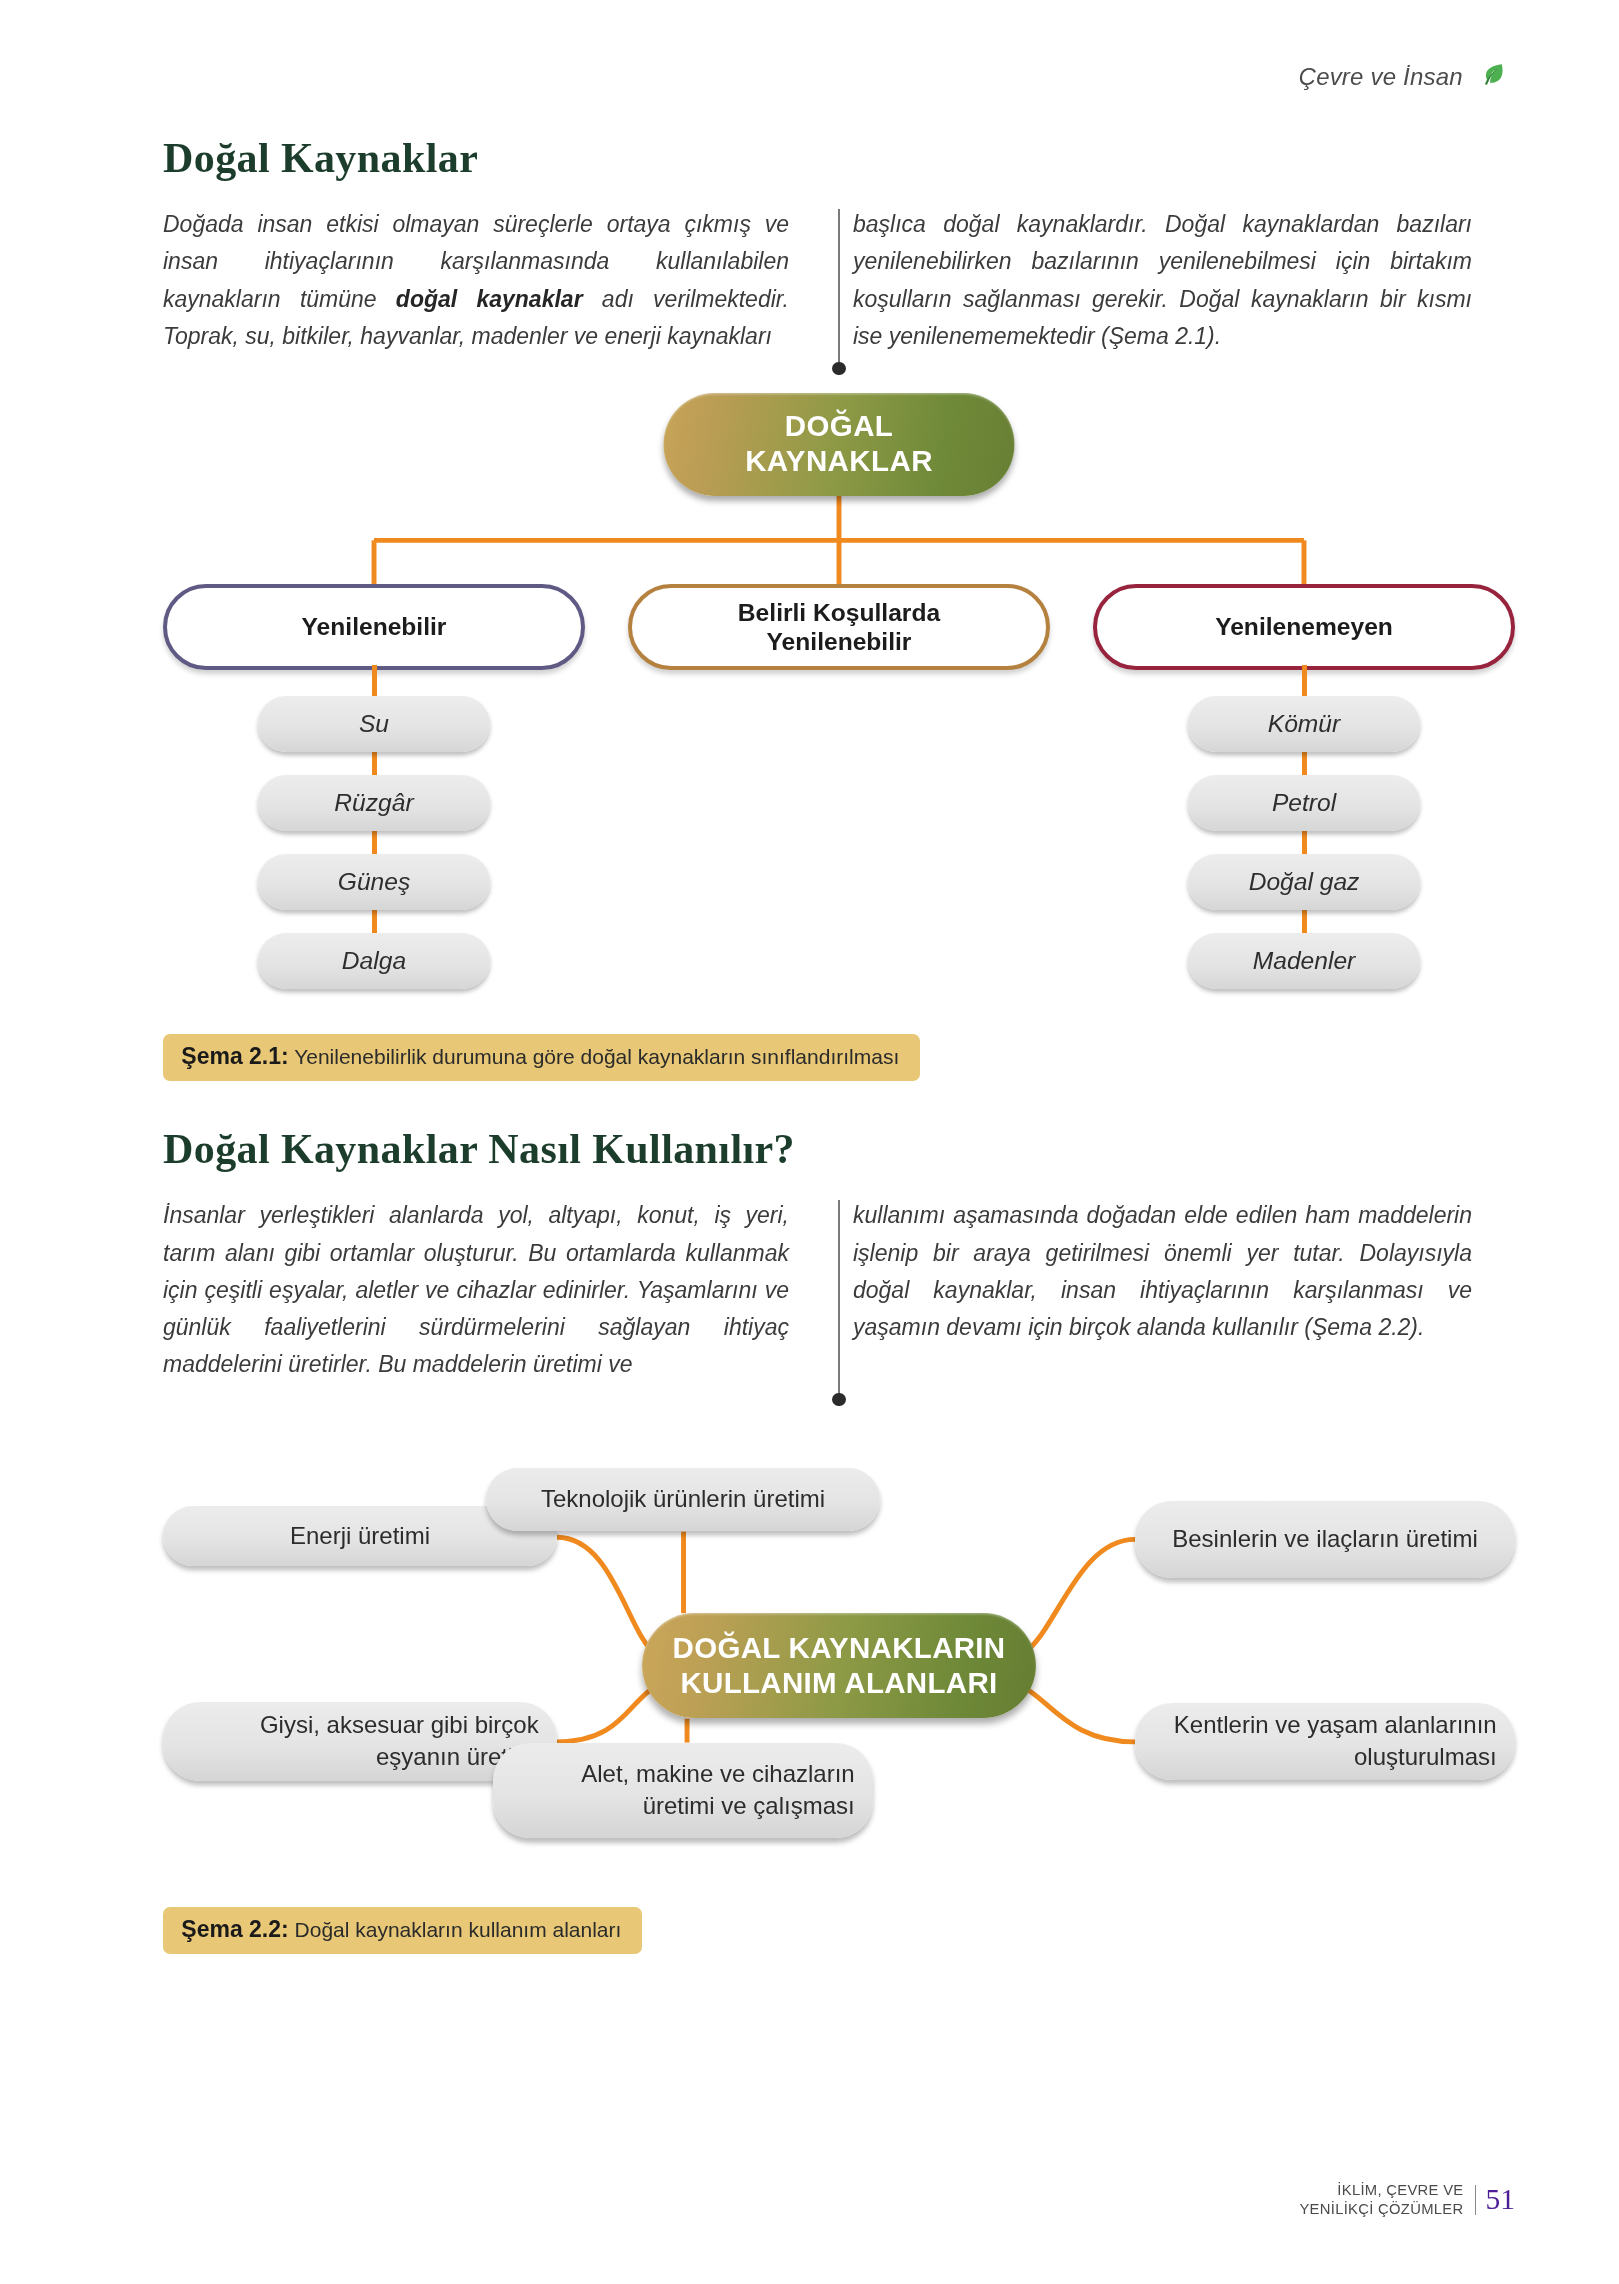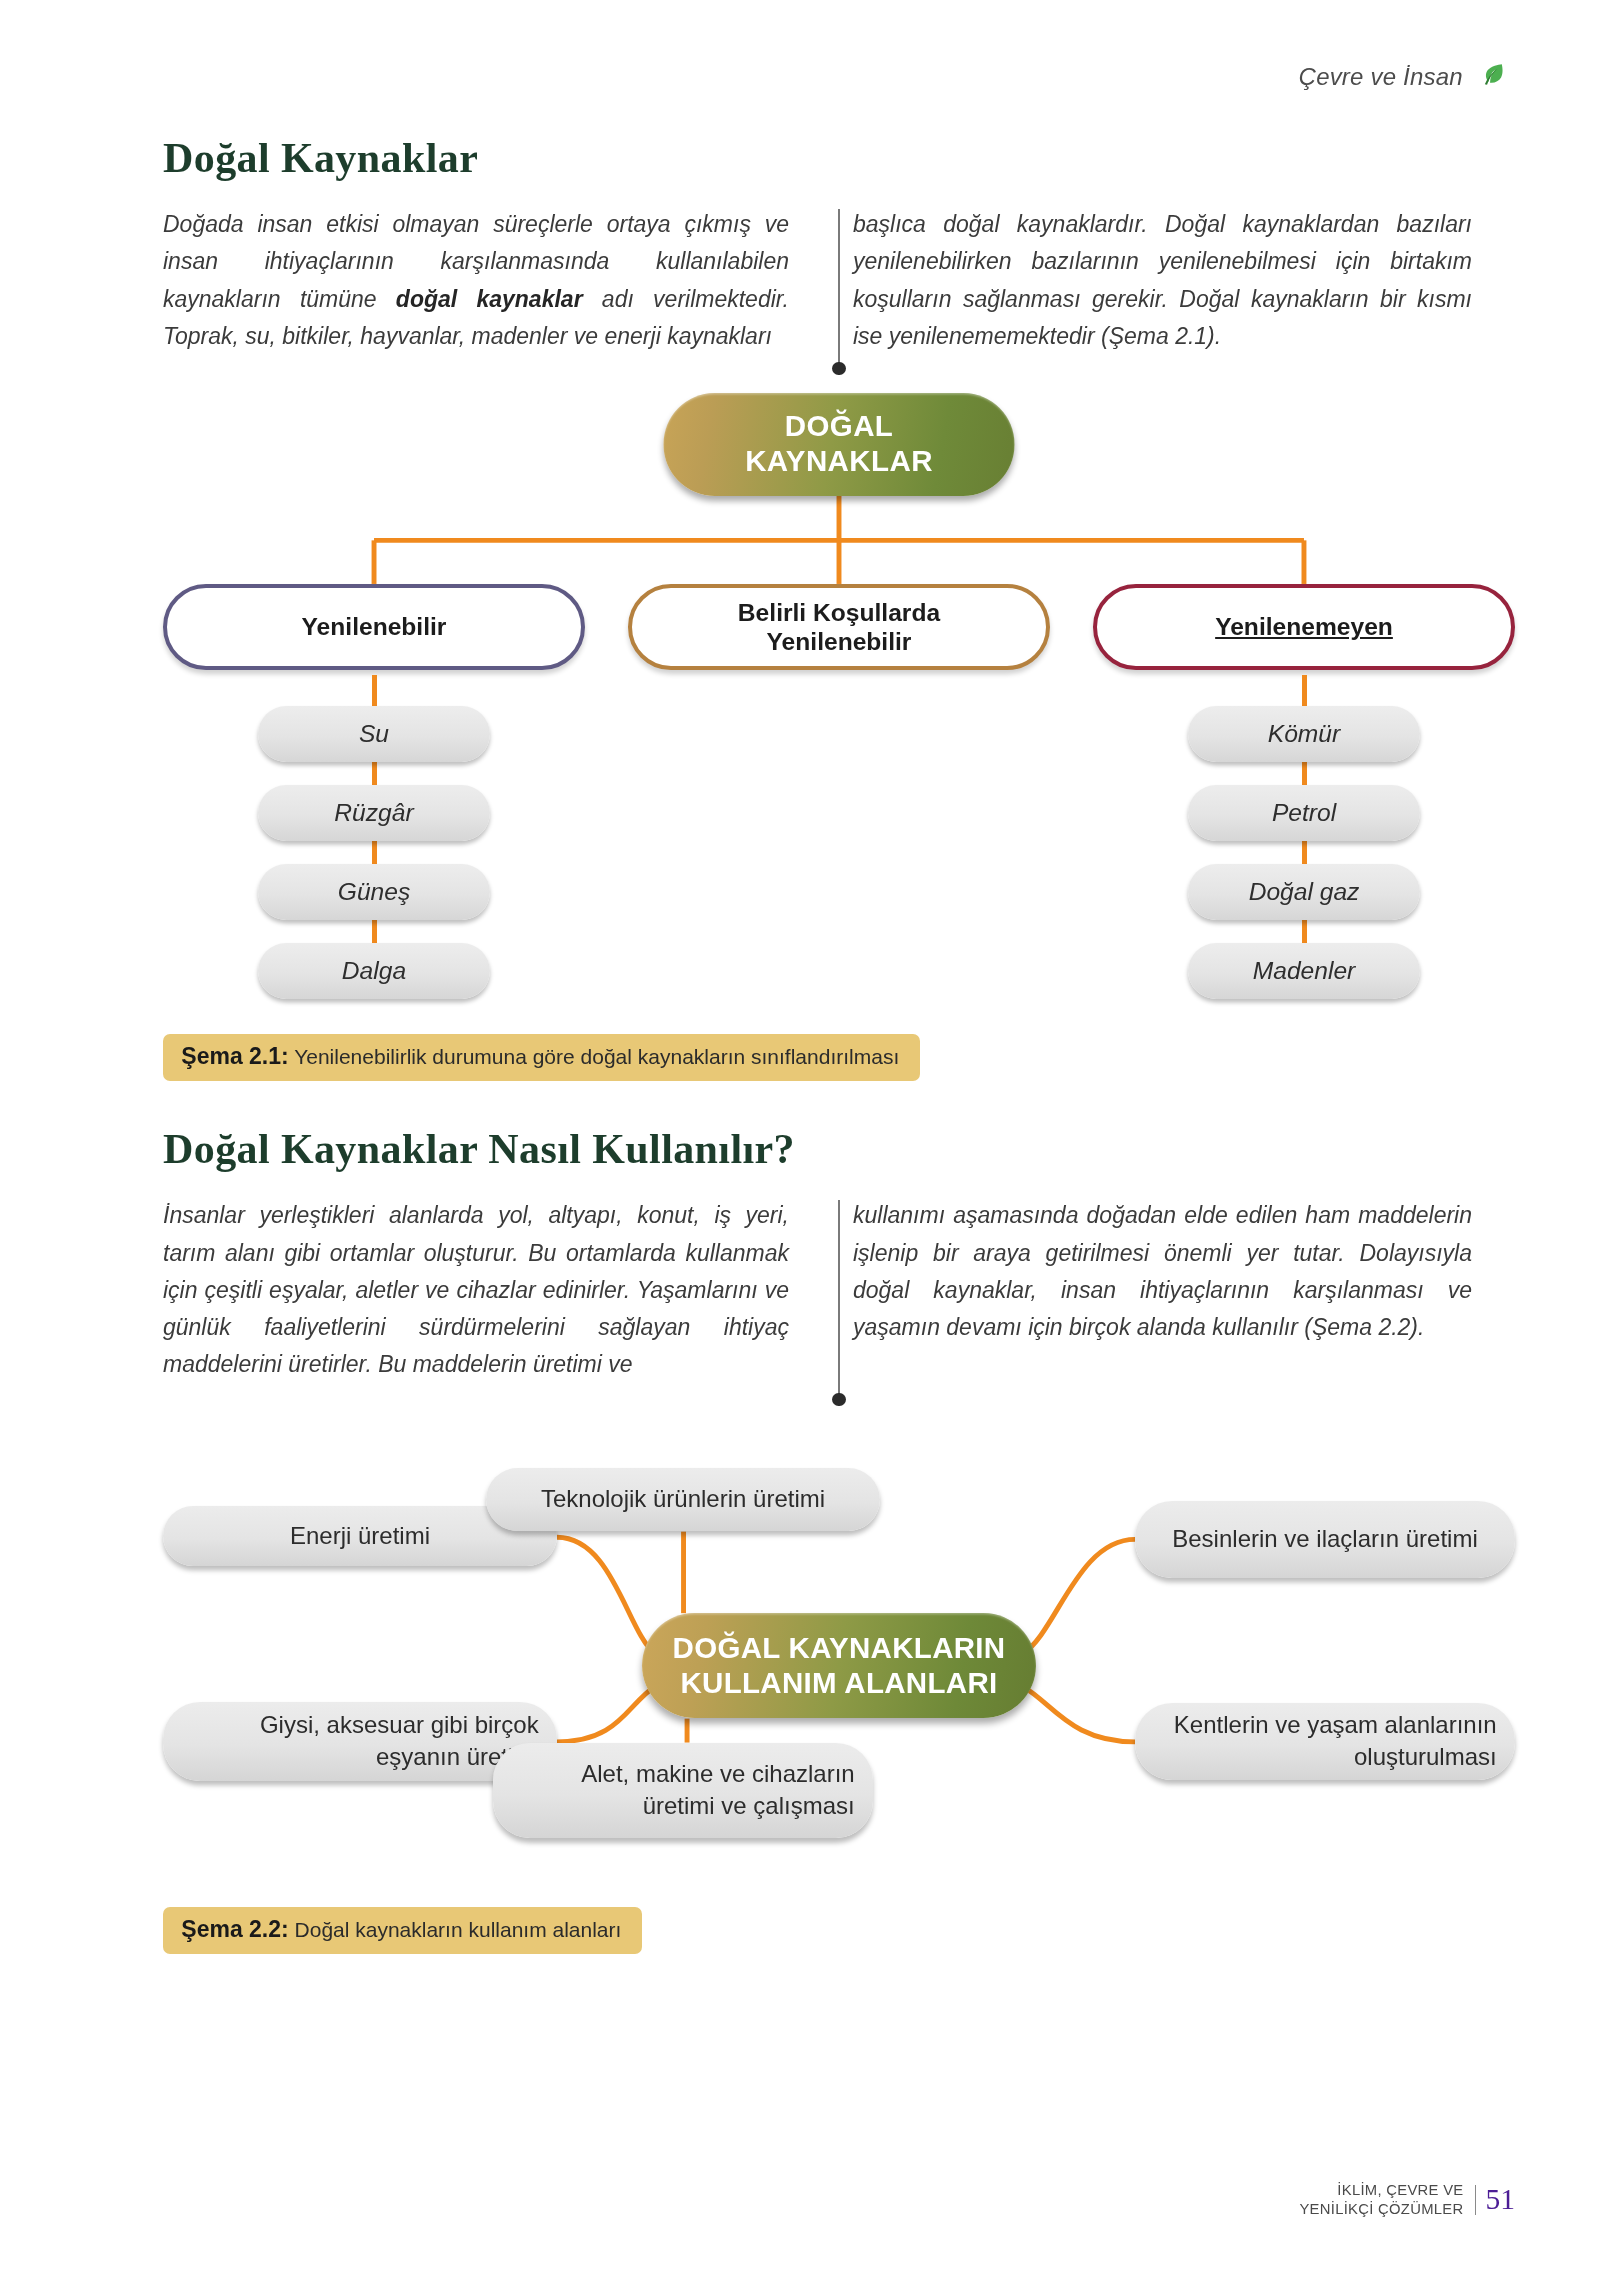--- a/index.html
+++ b/index.html
@@ -137,38 +137,37 @@
     justify-content: center;
     text-align: center;
     font-weight: 700;
     font-size: 24.6px;
     color: #1c1c1c;
     line-height: 1.2;
     box-shadow: 0 4.2px 5.6px rgba(0,0,0,0.18);
   }
   .cat-pill.c1 { border: 4.9px solid #5f5a84; }
   .cat-pill.c2 { border: 4.9px solid #b5813f; }
-  .cat-pill.c3 { border: 4.9px solid #97233d; text-decoration: underline; }
+  .cat-pill.c3 { border: 4.9px solid #97233d; }
 
   .item-cols {
     position: absolute;
     top: 316px;
     left: 0;
     right: 0;
     display: flex;
     justify-content: space-between;
   }
   .item-col {
     width: 422px;
     display: flex;
     flex-direction: column;
     align-items: center;
     gap: 0;
     position: relative;
-    margin-top: 10px;
   }
   .item-pill {
     width: 232px;
     height: 56px;
     border-radius: 28px;
     background: linear-gradient(180deg, #ededed 0%, #e4e4e4 55%, #d6d6d6 100%);
     display: flex;
     align-items: center;
     justify-content: center;
     font-size: 24.6px;

